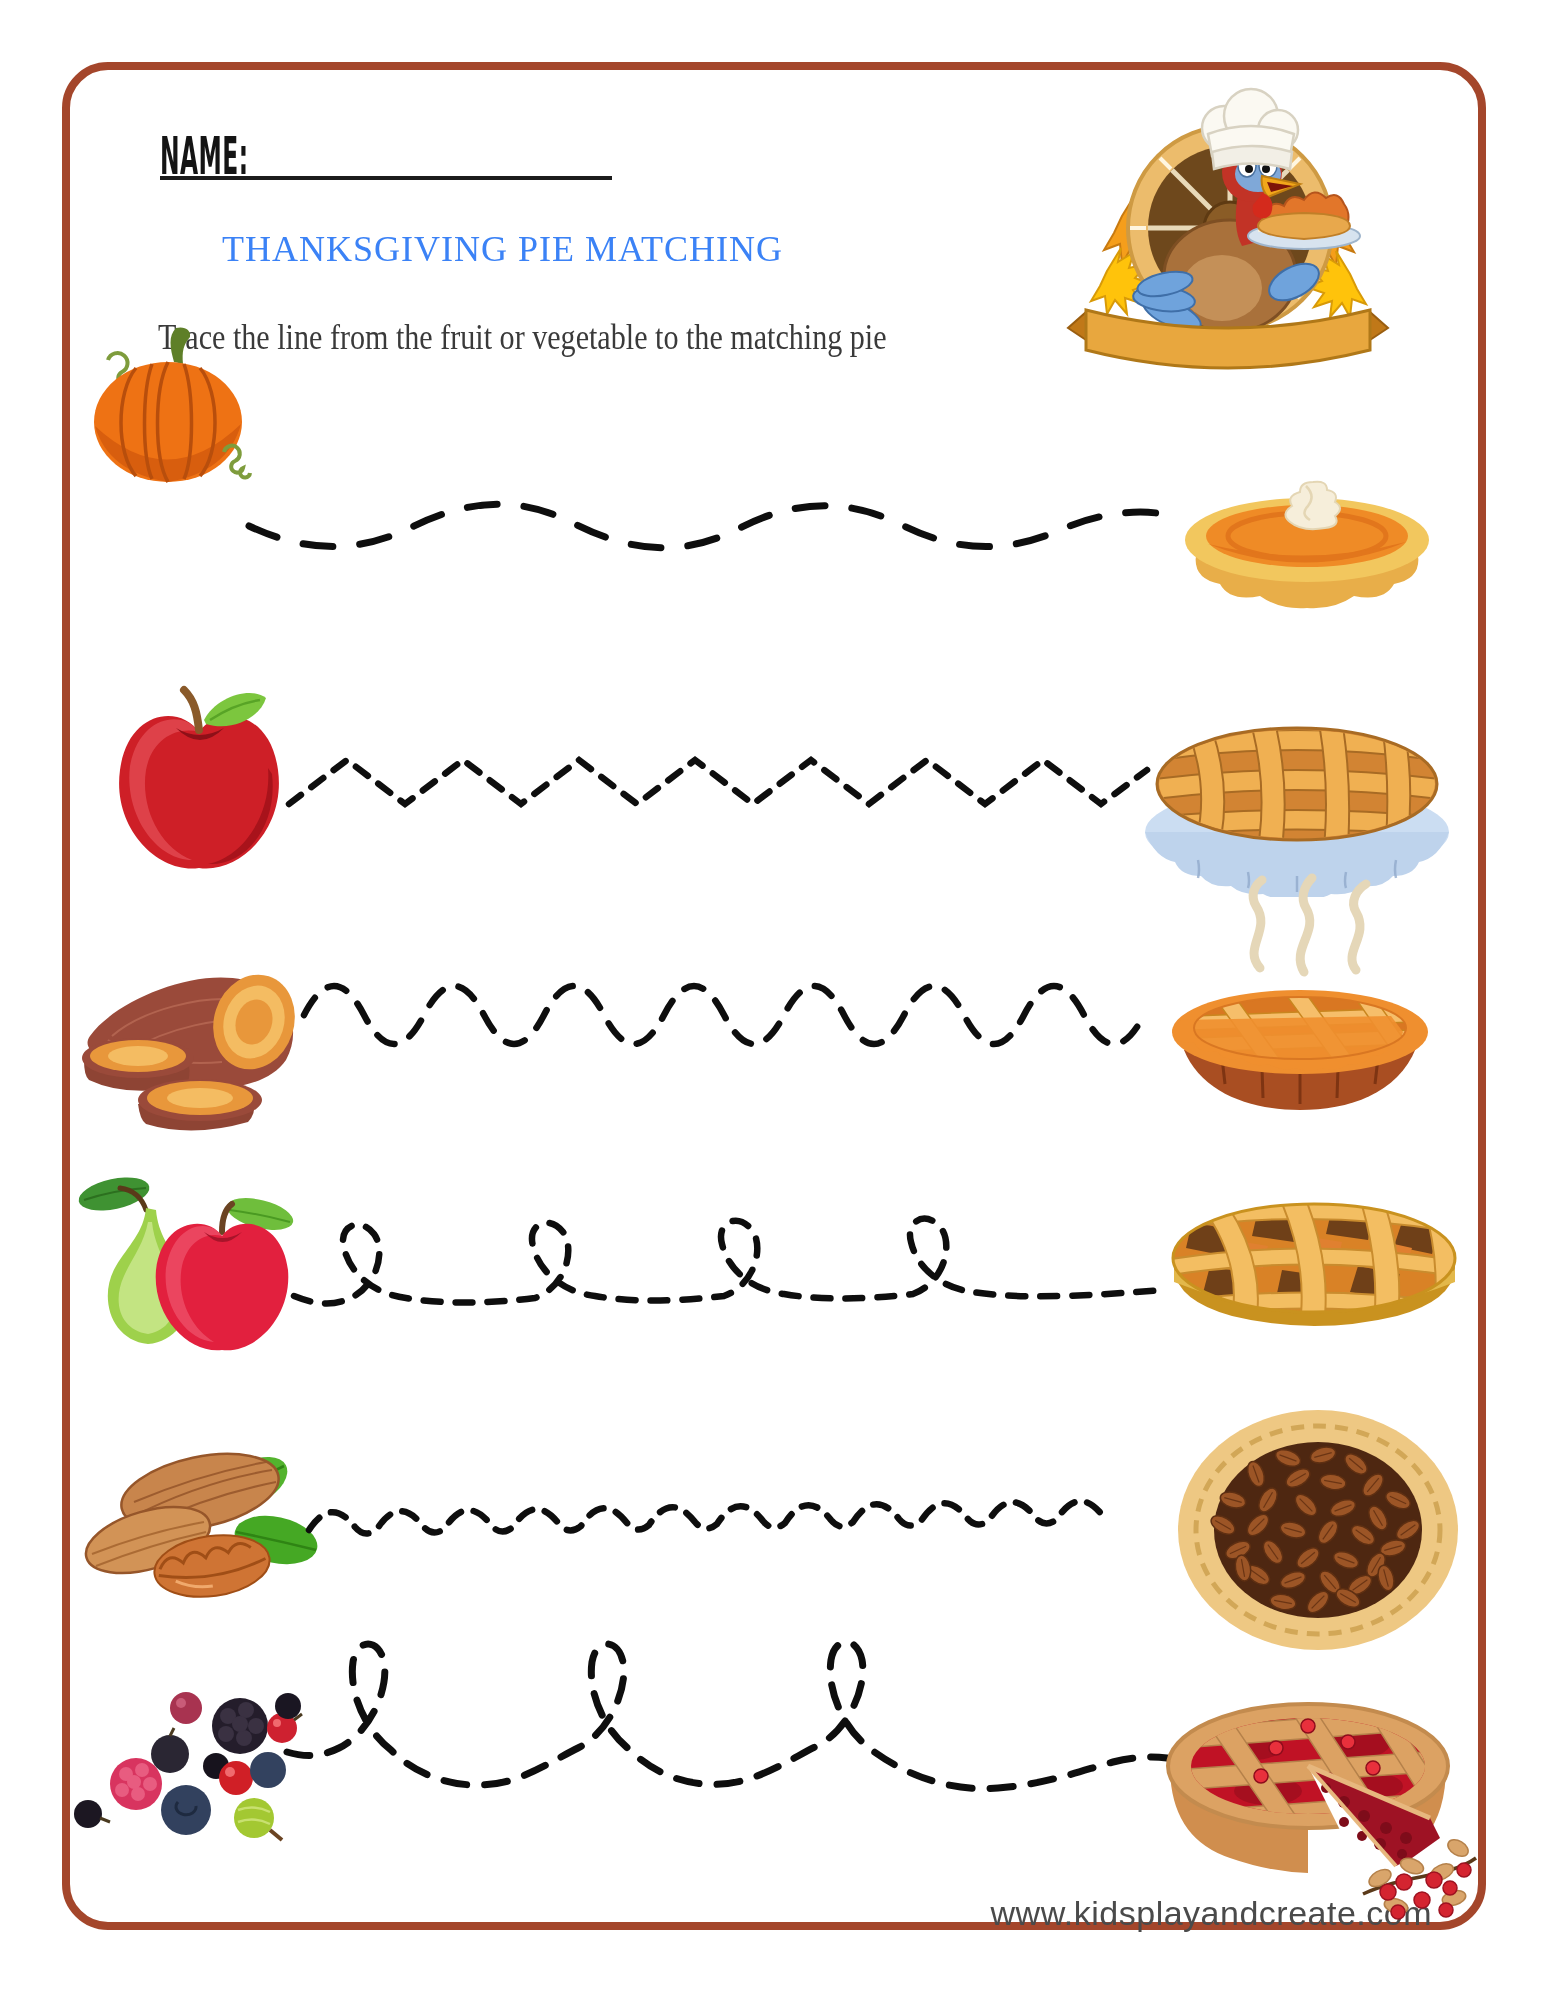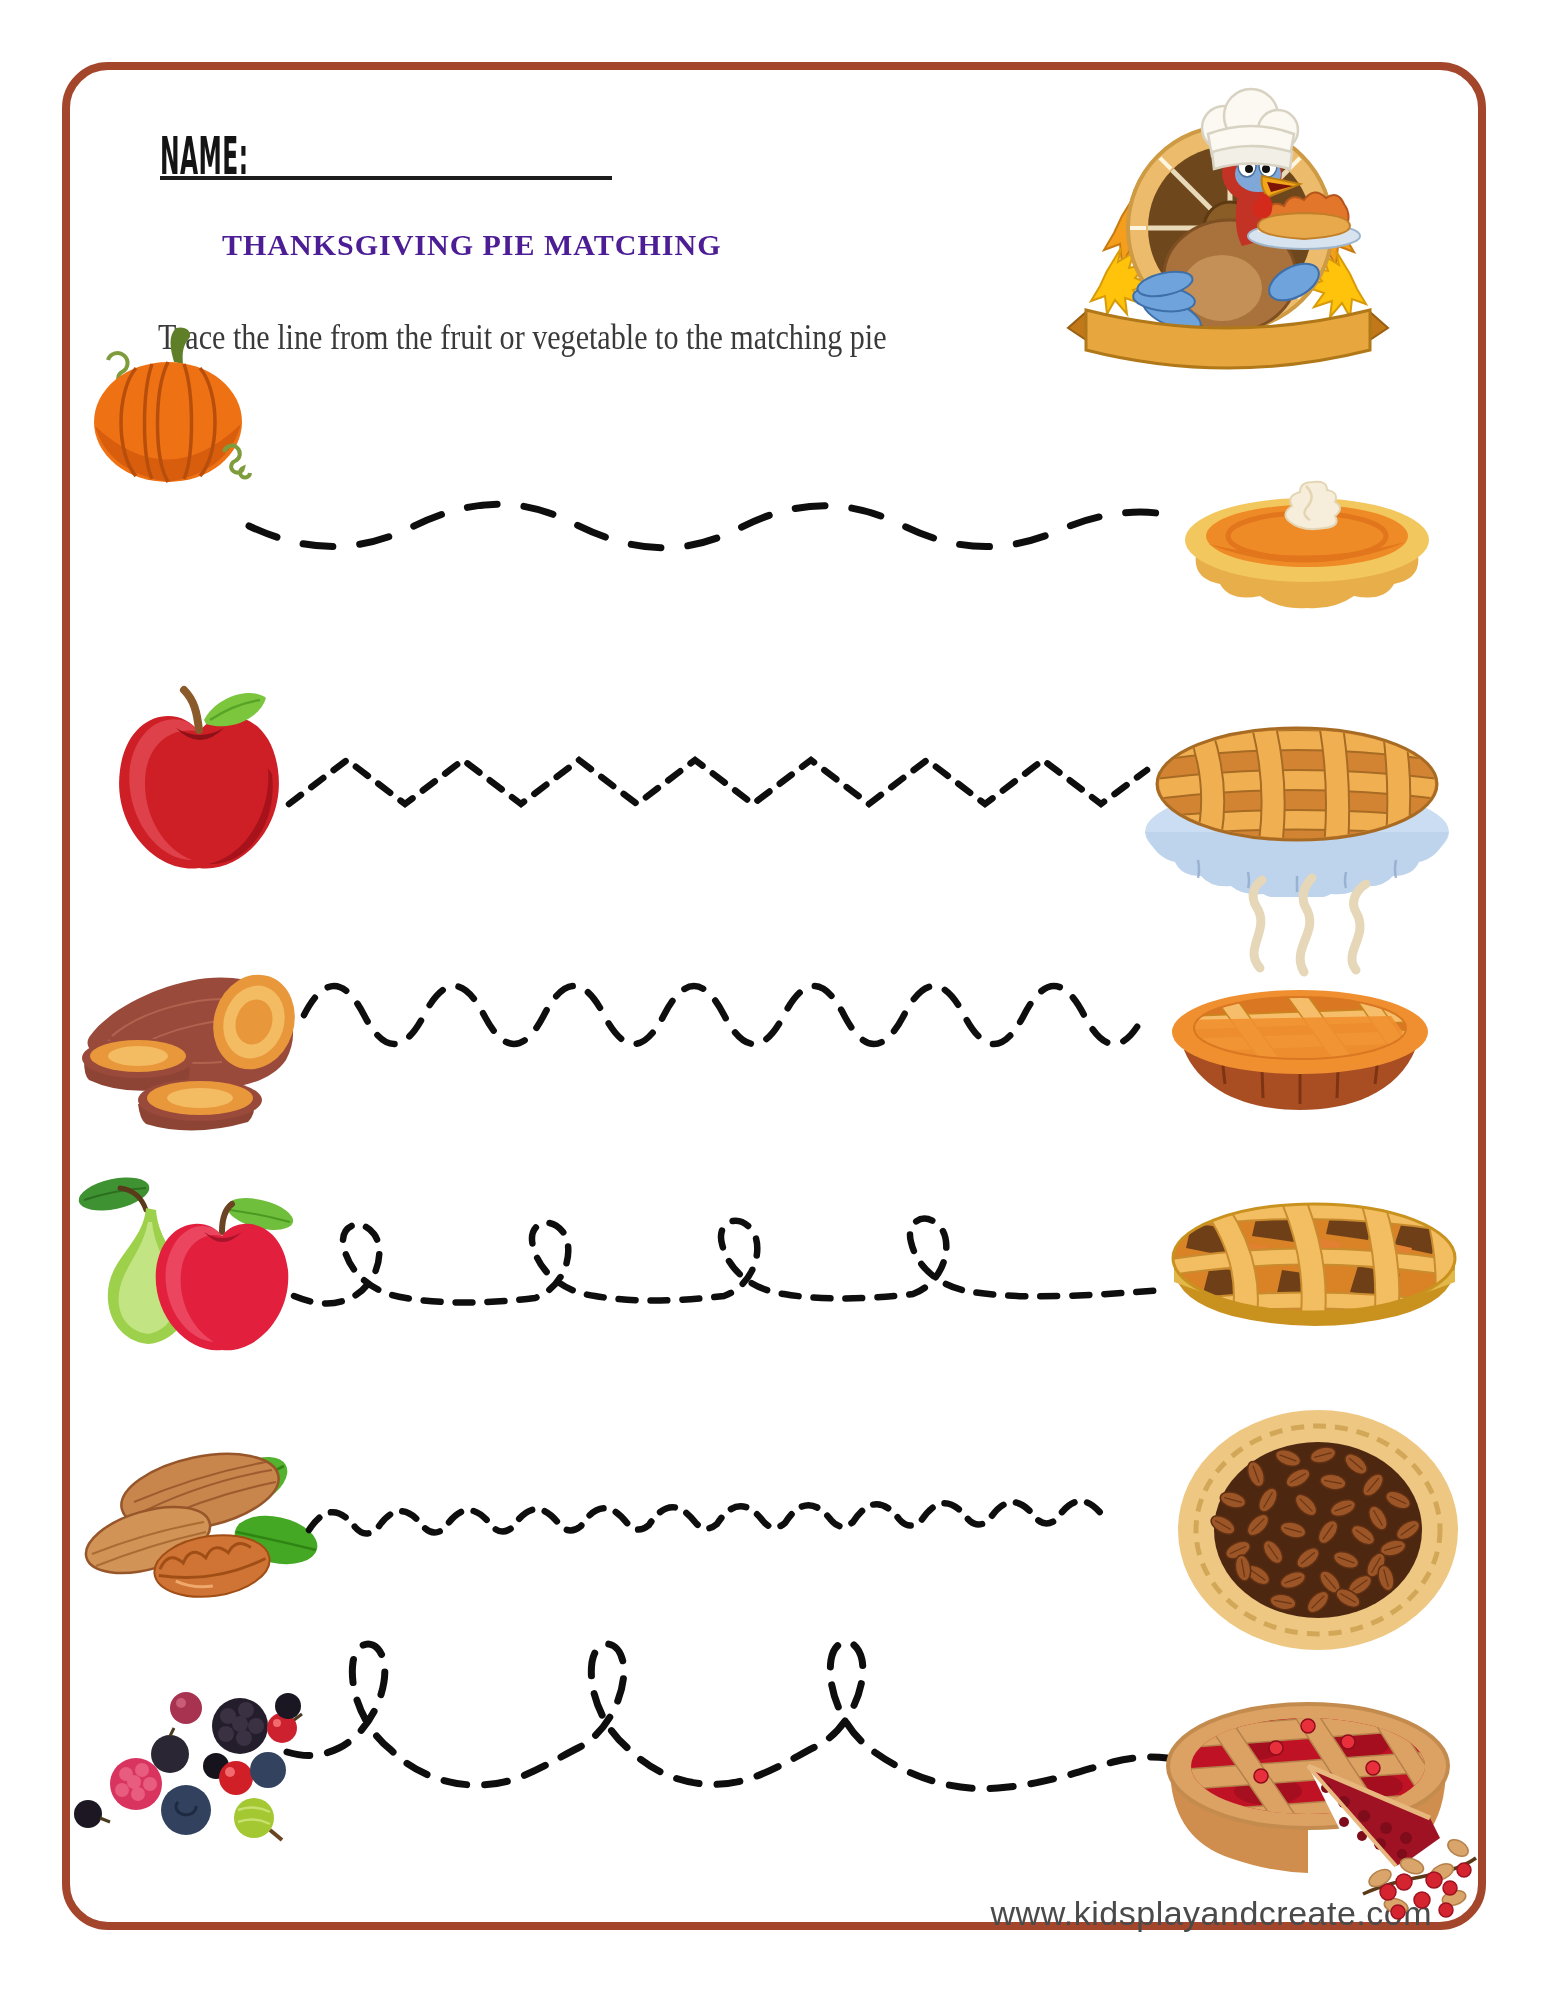--- a/index.html
+++ b/index.html
@@ -3,22 +3,22 @@
 <meta charset="utf-8">
 <style>
   html,body{margin:0;padding:0;}
   body{width:1545px;height:2000px;position:relative;background:#ffffff;overflow:hidden;
        font-family:"Liberation Sans",sans-serif;}
   .abs{position:absolute;}
   .page-border{left:62px;top:62px;width:1408px;height:1852px;border:8px solid #A4462B;border-radius:46px;}
   .name-label{left:160px;top:126px;font-family:"DejaVu Sans",sans-serif;font-weight:700;font-size:52px;
       color:#141414;transform:scaleX(.45);transform-origin:left top;letter-spacing:1px;white-space:nowrap;}
   .name-line{left:160px;top:176px;width:452px;height:4px;background:#1c1c1c;}
-  .title{left:222px;top:228px;font-family:"Liberation Serif",serif;font-weight:700;font-size:30px;
-      color:#4c1d95;letter-spacing:1px;white-space:nowrap;}
+  .title{left:222px;top:228px;font-family:"Liberation Serif",serif;font-weight:400;font-size:36px;
+      color:#3b82f6;letter-spacing:1px;white-space:nowrap;}
   .subtitle{left:158px;top:318px;font-family:"Liberation Serif",serif;font-size:35px;color:#3A3A3A;
       transform:scaleX(.86);transform-origin:left top;white-space:nowrap;letter-spacing:0px;}
   .footer{left:0;top:1894px;width:1432px;text-align:right;font-size:34px;color:#4A4A4A;letter-spacing:.5px;}
   svg{display:block;width:100%;height:100%;}
   .trace path{fill:none;stroke:#0e0e0e;stroke-linecap:round;}
 </style>
 </head>
 <body>
 
 <div class="abs page-border"></div>

